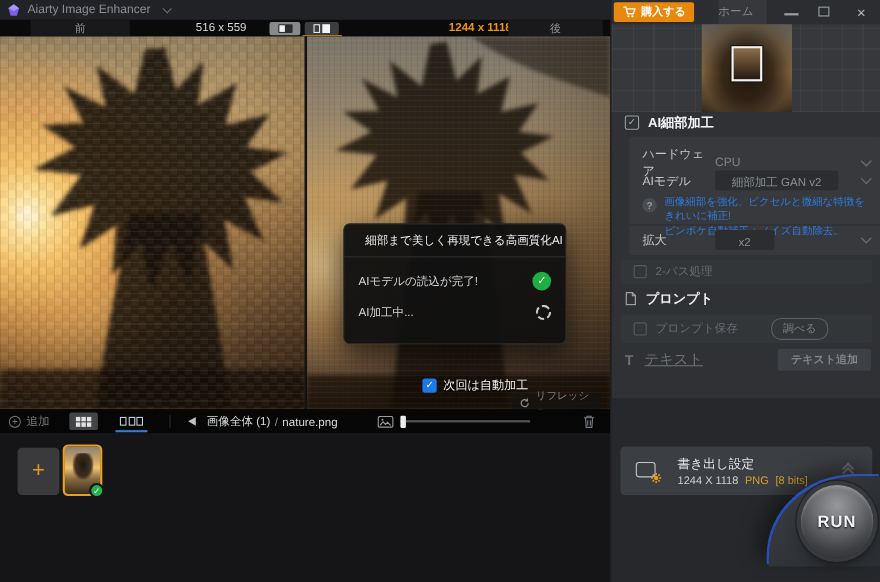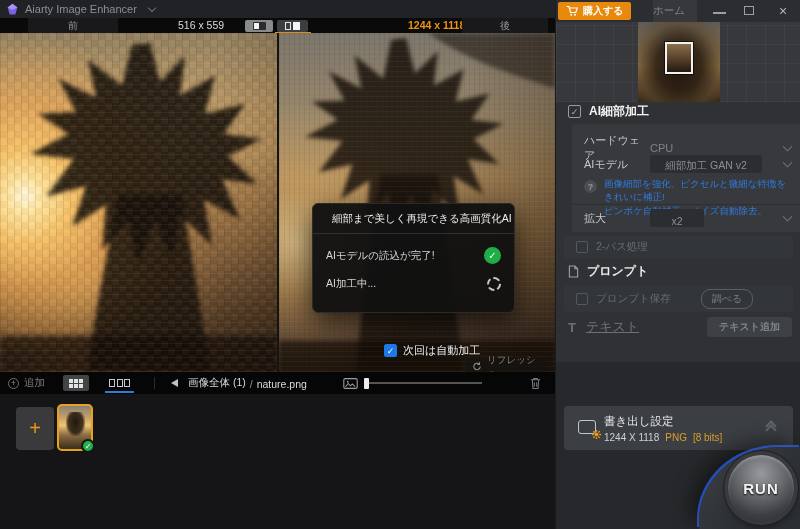--- a/index.html
+++ b/index.html
@@ -144,30 +144,30 @@
   .text-row{position:absolute;left:12px;top:317px;right:8px;display:flex;align-items:center;gap:10px;}
   .t-glyph{color:#6c7074;font-size:13px;font-weight:bold;}
   .text-label{color:#6c7074;font-size:13px;text-decoration:underline;}
   .textadd-btn{margin-left:auto;background:#3d4044;border-radius:3px;padding:3px 12px;color:#808488;font-size:10px;font-weight:bold;}
 
   .bottom-zone{position:absolute;left:0;top:362px;width:245px;height:167px;background:#26282b;}
   .export-bar{position:absolute;left:8px;top:44px;width:229px;height:44px;background:#3b3e42;border-radius:4px;display:flex;align-items:center;}
   .exp-icon{position:relative;width:22px;height:17px;margin-left:14px;flex:none;}
   .exp-icon .scr{position:absolute;left:0;top:0;width:18px;height:14px;border:1.5px solid #c3c7cb;border-radius:3px;}
   .exp-icon svg{position:absolute;right:-2px;bottom:-3px;}
-  .exp-texts{margin-left:4px;}
+  .exp-texts{margin-left:16px;}
   .exp-title{color:#e6e8ea;font-size:11.5px;margin-bottom:3px;}
   .exp-line2{display:flex;gap:6px;font-size:10px;}
   .exp-size{color:#ced1d4;}
   .exp-fmt,.exp-bits{color:#d9a02c;}
   .chevs-up{margin-left:auto;margin-right:18px;display:flex;flex-direction:column;gap:1px;}
   .chev-up{width:8px;height:8px;border-left:2px solid #63676b;border-top:2px solid #63676b;transform:rotate(45deg);}
   .chev-up + .chev-up{margin-top:-5px;}
 
-  .run-panel{position:absolute;left:143px;top:85px;width:102px;height:82px;border-top-left-radius:80px 74px;
+  .run-panel{position:absolute;left:143px;top:71px;width:102px;height:82px;border-top-left-radius:80px 74px;
      background:linear-gradient(135deg,#3c4044 0%,#2b2e32 70%);
      box-shadow:-2px -2px 0 rgba(45,90,220,.8), -10px -8px 18px rgba(0,0,0,.4);}
   .run-btn{position:absolute;left:29px;top:8px;width:66px;height:66px;border-radius:50%;
      background:radial-gradient(circle at 50% 28%, #97999c 0%, #6a6c6f 38%, #3c3e41 72%, #2a2c2f 100%);
      box-shadow:0 0 0 4px #37393c, 0 0 0 5px #1e2022, 0 5px 10px rgba(0,0,0,.55), inset 0 2px 3px rgba(255,255,255,.25);
      display:flex;align-items:center;justify-content:center;}
   .run-label{color:#f2f3f4;font-size:15px;font-weight:bold;letter-spacing:1px;text-shadow:0 1px 2px #000;}
 </style>
 </head>
 <body>

